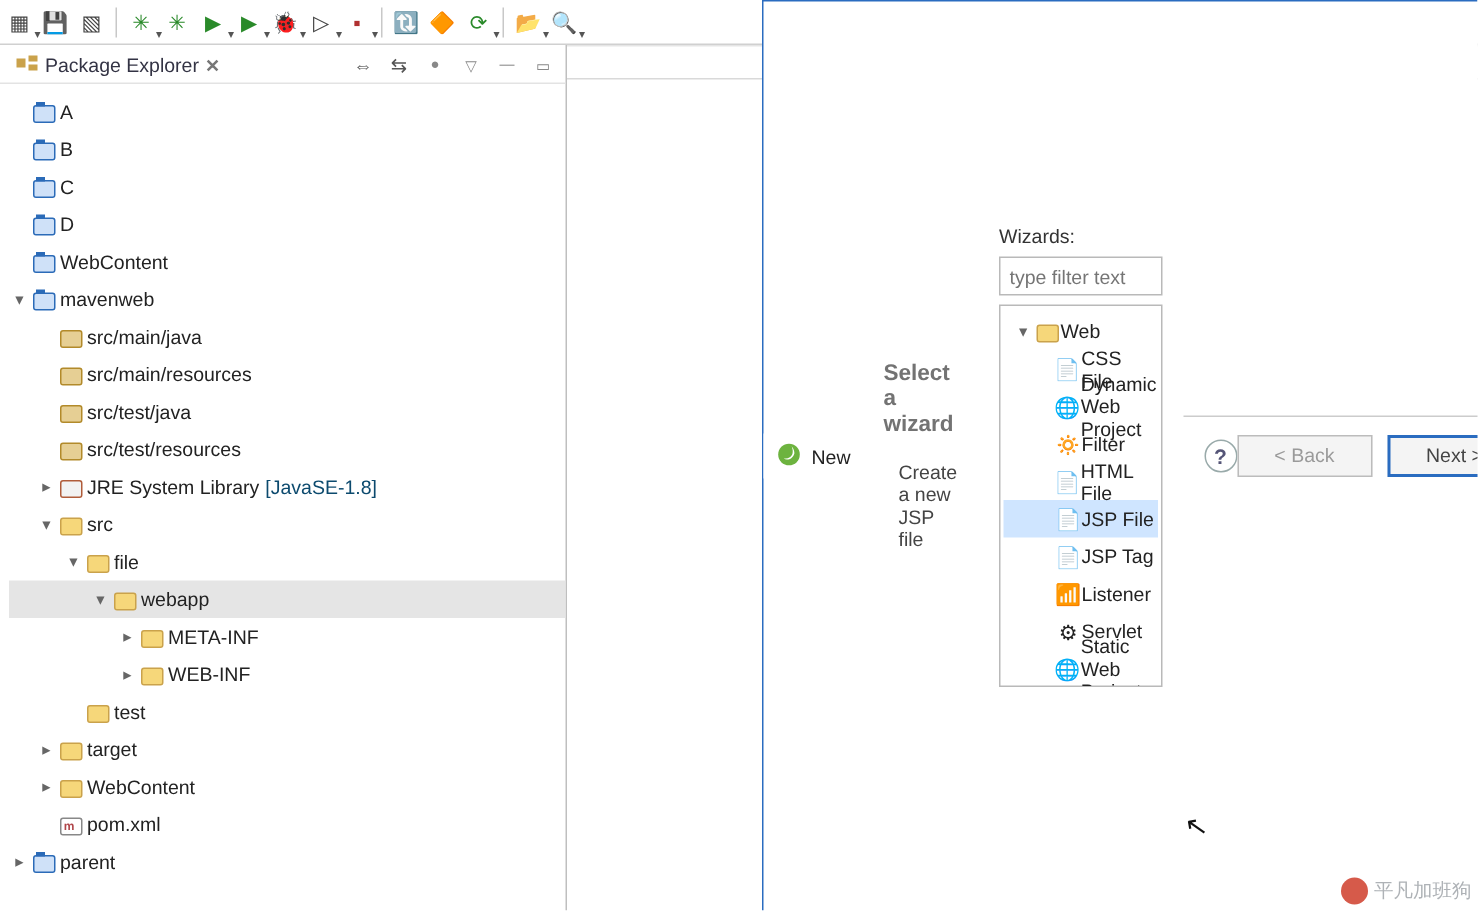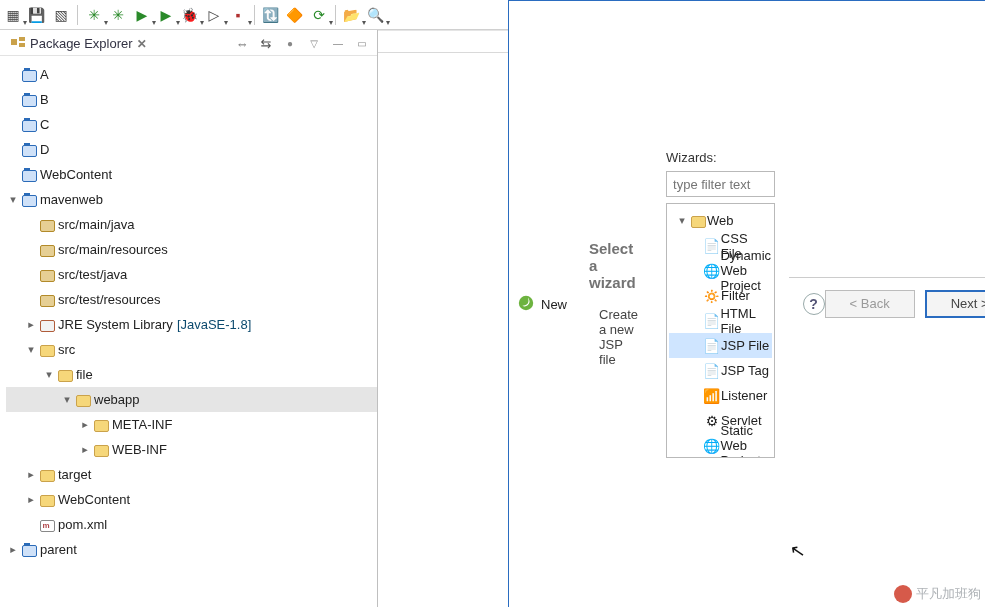--- a/index.html
+++ b/index.html
@@ -209,20 +209,25 @@
         <div class="node ind4">
           <span class="exp">▸</span>
           <span class="ico"><span style="display:inline-block;width:15px;height:12px;vertical-align:middle;background:#f6d77a;border:1px solid #caa24b;border-radius:2px;"></span></span>
           <span class="lbl">META-INF</span>
         </div>
         <div class="node ind4">
           <span class="exp">▸</span>
           <span class="ico"><span style="display:inline-block;width:15px;height:12px;vertical-align:middle;background:#f6d77a;border:1px solid #caa24b;border-radius:2px;"></span></span>
           <span class="lbl">WEB-INF</span>
         </div>
+        <div class="node ind2">
+          <span class="exp"></span>
+          <span class="ico"><span style="display:inline-block;width:15px;height:12px;vertical-align:middle;background:#f6d77a;border:1px solid #caa24b;border-radius:2px;"></span></span>
+          <span class="lbl">test</span>
+        </div>
         <div class="node ind1">
           <span class="exp">▸</span>
           <span class="ico"><span style="display:inline-block;width:15px;height:12px;vertical-align:middle;background:#f6d77a;border:1px solid #caa24b;border-radius:2px;"></span></span>
           <span class="lbl">target</span>
         </div>
         <div class="node ind1">
           <span class="exp">▸</span>
           <span class="ico"><span style="display:inline-block;width:15px;height:12px;vertical-align:middle;background:#f6d77a;border:1px solid #caa24b;border-radius:2px;"></span></span>
           <span class="lbl">WebContent</span>
         </div>

